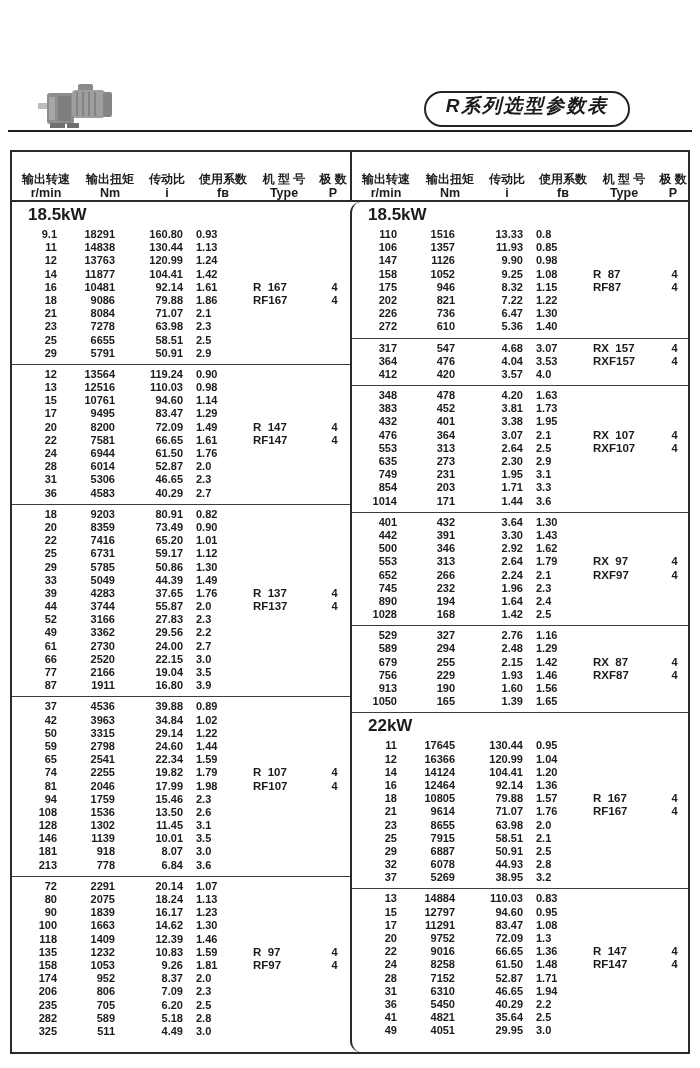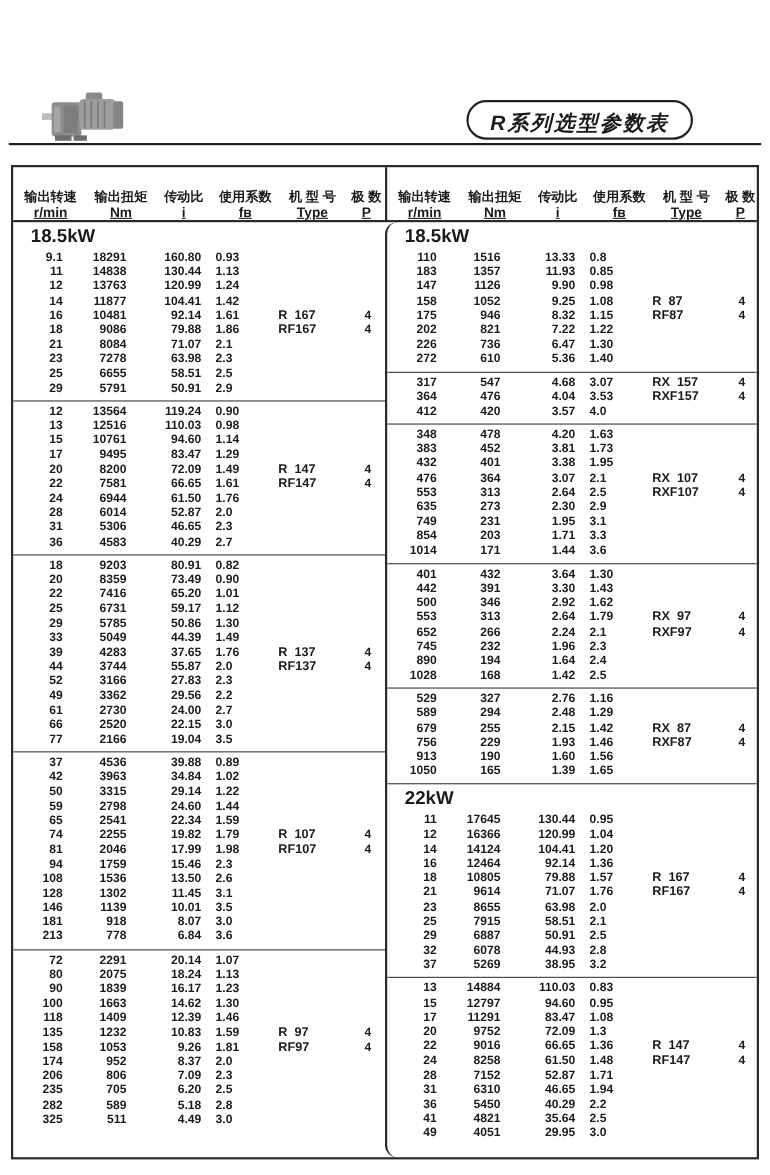--- a/index.html
+++ b/index.html
@@ -9,35 +9,35 @@
     color:#1b1b1b;
   }
   .page{position:relative;width:700px;height:1068px;overflow:hidden;background:#fff;}
 
   
   .top{position:relative;height:130px;}
   .gearmotor{position:absolute;left:38px;top:82px;}
   .title-pill{
     position:absolute;left:424px;top:91px;width:202px;height:32px;
     border:2px solid #232323;border-radius:19px;
-    display:flex;align-items:flex-end;justify-content:center;
+    display:flex;align-items:flex-start;justify-content:center;
     font-style:italic;font-weight:bold;font-size:19px;letter-spacing:2px;
     background:#fff;
   }
   .rule{margin:0 8px;border-top:2px solid #1f1f1f;}
 
   
   .sheet{margin:18px 10px 0;width:680px;height:904px;box-sizing:border-box;border:2px solid #2a2a2a;}
   .thead{display:flex;height:50px;border-bottom:2px solid #2a2a2a;box-sizing:border-box;}
   .half{width:338px;box-sizing:border-box;}
   .half.right{border-left:2px solid #2a2a2a;}
   .hrow{display:grid;grid-template-columns:68px 60px 54px 58px 64px 34px;height:100%;align-items:center;}
   .hcell{display:flex;flex-direction:column;align-items:center;justify-content:center;font-weight:bold;margin-top:20px;}
   .hcell .zh{font-size:12px;line-height:14px;white-space:nowrap;}
-  .hcell .en{font-size:12.5px;line-height:15px;text-decoration:underline;}
+  .hcell .en{font-size:12.5px;line-height:15px;}
 
   .tbody{display:flex;height:850px;}
   .col{width:338px;box-sizing:border-box;overflow:hidden;border-radius:11px;}
   .col.right{border-left:2px solid #2a2a2a;}
 
   .sec-title{font-size:17px;font-weight:bold;padding:4px 0 2px 16px;line-height:17px;}
   .group{padding:3px 0 4px;border-bottom:1px solid #3c3c3c;}
   .group.last{border-bottom:none;}
   .row{
     display:grid;grid-template-columns:45px 58px 68px 66px 70px 31px;
@@ -400,20 +400,28 @@
               <div class="c-p"></div>
             </div>
             <div class="row">
               <div class="c-speed">77</div>
               <div class="c-torque">2166</div>
               <div class="c-ratio">19.04</div>
               <div class="c-fb">3.5</div>
               <div class="c-type"></div>
               <div class="c-p"></div>
             </div>
+            <div class="row">
+              <div class="c-speed">87</div>
+              <div class="c-torque">1911</div>
+              <div class="c-ratio">16.80</div>
+              <div class="c-fb">3.9</div>
+              <div class="c-type"></div>
+              <div class="c-p"></div>
+            </div>
           </div>
           <div class="group">
             <div class="row">
               <div class="c-speed">37</div>
               <div class="c-torque">4536</div>
               <div class="c-ratio">39.88</div>
               <div class="c-fb">0.89</div>
               <div class="c-type"></div>
               <div class="c-p"></div>
             </div>
@@ -618,21 +626,21 @@
           <div class="group">
             <div class="row">
               <div class="c-speed">110</div>
               <div class="c-torque">1516</div>
               <div class="c-ratio">13.33</div>
               <div class="c-fb">0.8</div>
               <div class="c-type"></div>
               <div class="c-p"></div>
             </div>
             <div class="row">
-              <div class="c-speed">183</div>
+              <div class="c-speed">106</div>
               <div class="c-torque">1357</div>
               <div class="c-ratio">11.93</div>
               <div class="c-fb">0.85</div>
               <div class="c-type"></div>
               <div class="c-p"></div>
             </div>
             <div class="row">
               <div class="c-speed">147</div>
               <div class="c-torque">1126</div>
               <div class="c-ratio">9.90</div>

